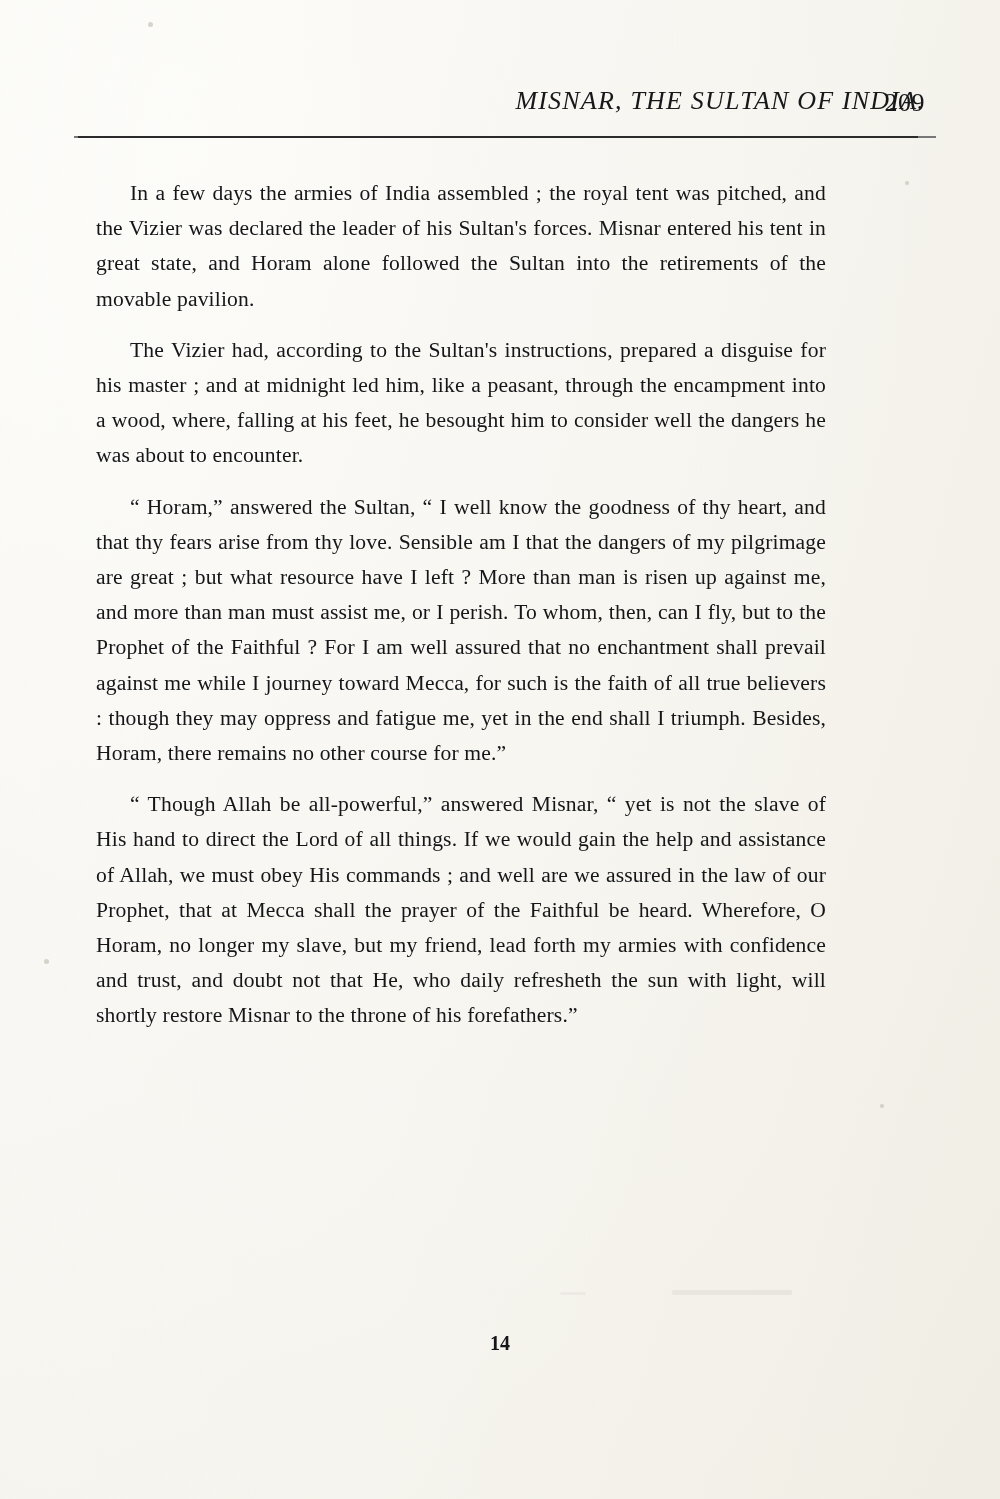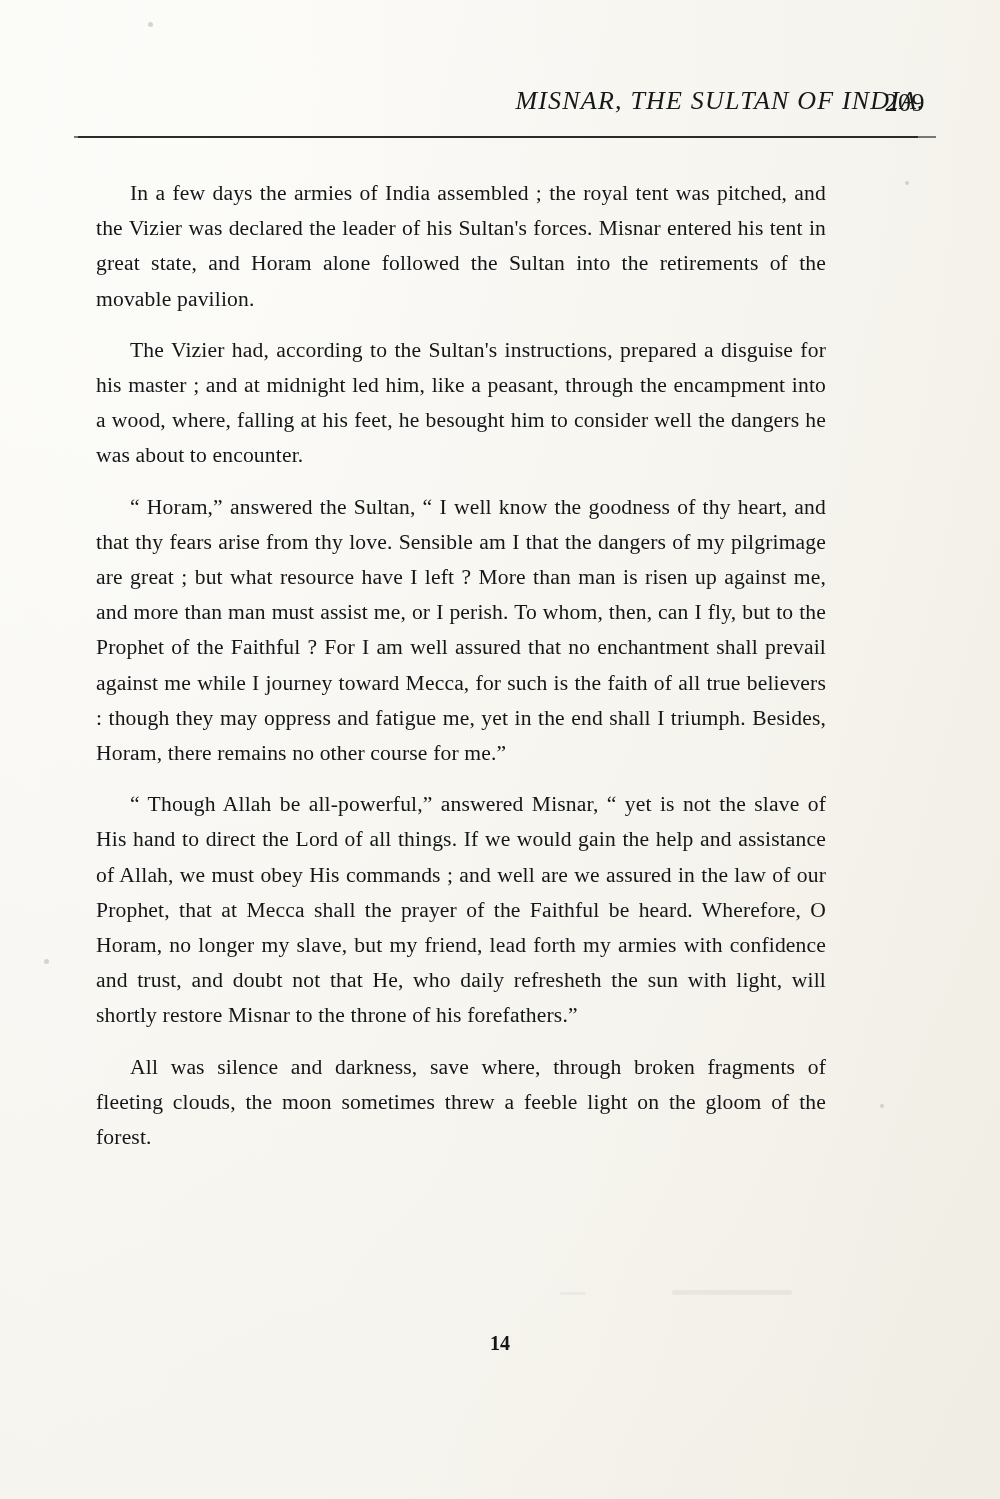--- a/index.html
+++ b/index.html
@@ -130,21 +130,20 @@
 
   <div class="rule-dash-left"></div>
   <div class="rule"></div>
   <div class="rule-dash-right"></div>
 
   <div class="body-text">
     <p>In a few days the armies of India assembled ; the royal tent was pitched, and the Vizier was declared the leader of his Sultan's forces.    Misnar entered his tent in great state, and Horam alone followed the Sultan into the retirements of the movable pavilion.</p>
     <p>The Vizier had, according to the Sultan's instructions, prepared a disguise for his master ; and at midnight led him, like a peasant, through the encampment into a wood, where, falling at his feet, he besought him to consider well the dangers he was about to encounter.</p>
     <p>“ Horam,” answered the Sultan, “ I well know the goodness of thy heart, and that thy fears arise from thy love.    Sensible am I that the dangers of my pilgrimage are great ; but what resource have I left ?   More than man is risen up against me, and more than man must assist me, or I perish.    To whom, then, can I fly, but to the Prophet of the Faithful ?   For I am well assured that no enchantment shall prevail against me while I journey toward Mecca, for such is the faith of all true believers : though they may oppress and fatigue me, yet in the end shall I triumph.    Besides, Horam, there remains no other course for me.”</p>
     <p>“ Though Allah be all-powerful,” answered Misnar, “ yet is not the slave of His hand to direct the Lord of all things.   If we would gain the help and assistance of Allah, we must obey His commands ; and well are we assured in the law of our Prophet, that at Mecca shall the prayer of the Faithful be heard.   Wherefore, O Horam, no longer my slave, but my friend, lead forth my armies with confidence and trust, and doubt not that He, who daily refresheth the sun with light, will shortly restore Misnar to the throne of his forefathers.”</p>
-    <p>All was silence and darkness, save where, through broken fragments of fleeting clouds, the moon sometimes threw a feeble light on the gloom of the forest.</p>
   </div>
 
   <div class="signature">14</div>
 
   <div class="speck" style="left:148px; top:22px; width:5px; height:5px;"></div>
   <div class="speck" style="left:905px; top:181px; width:4px; height:4px;"></div>
   <div class="speck" style="left:44px; top:959px; width:5px; height:5px;"></div>
   <div class="speck" style="left:880px; top:1104px; width:4px; height:4px;"></div>
   <div class="smudge" style="left:672px; top:1290px; width:120px; height:5px; opacity:.35;"></div>
   <div class="smudge" style="left:560px; top:1292px; width:26px; height:3px; opacity:.25;"></div>

